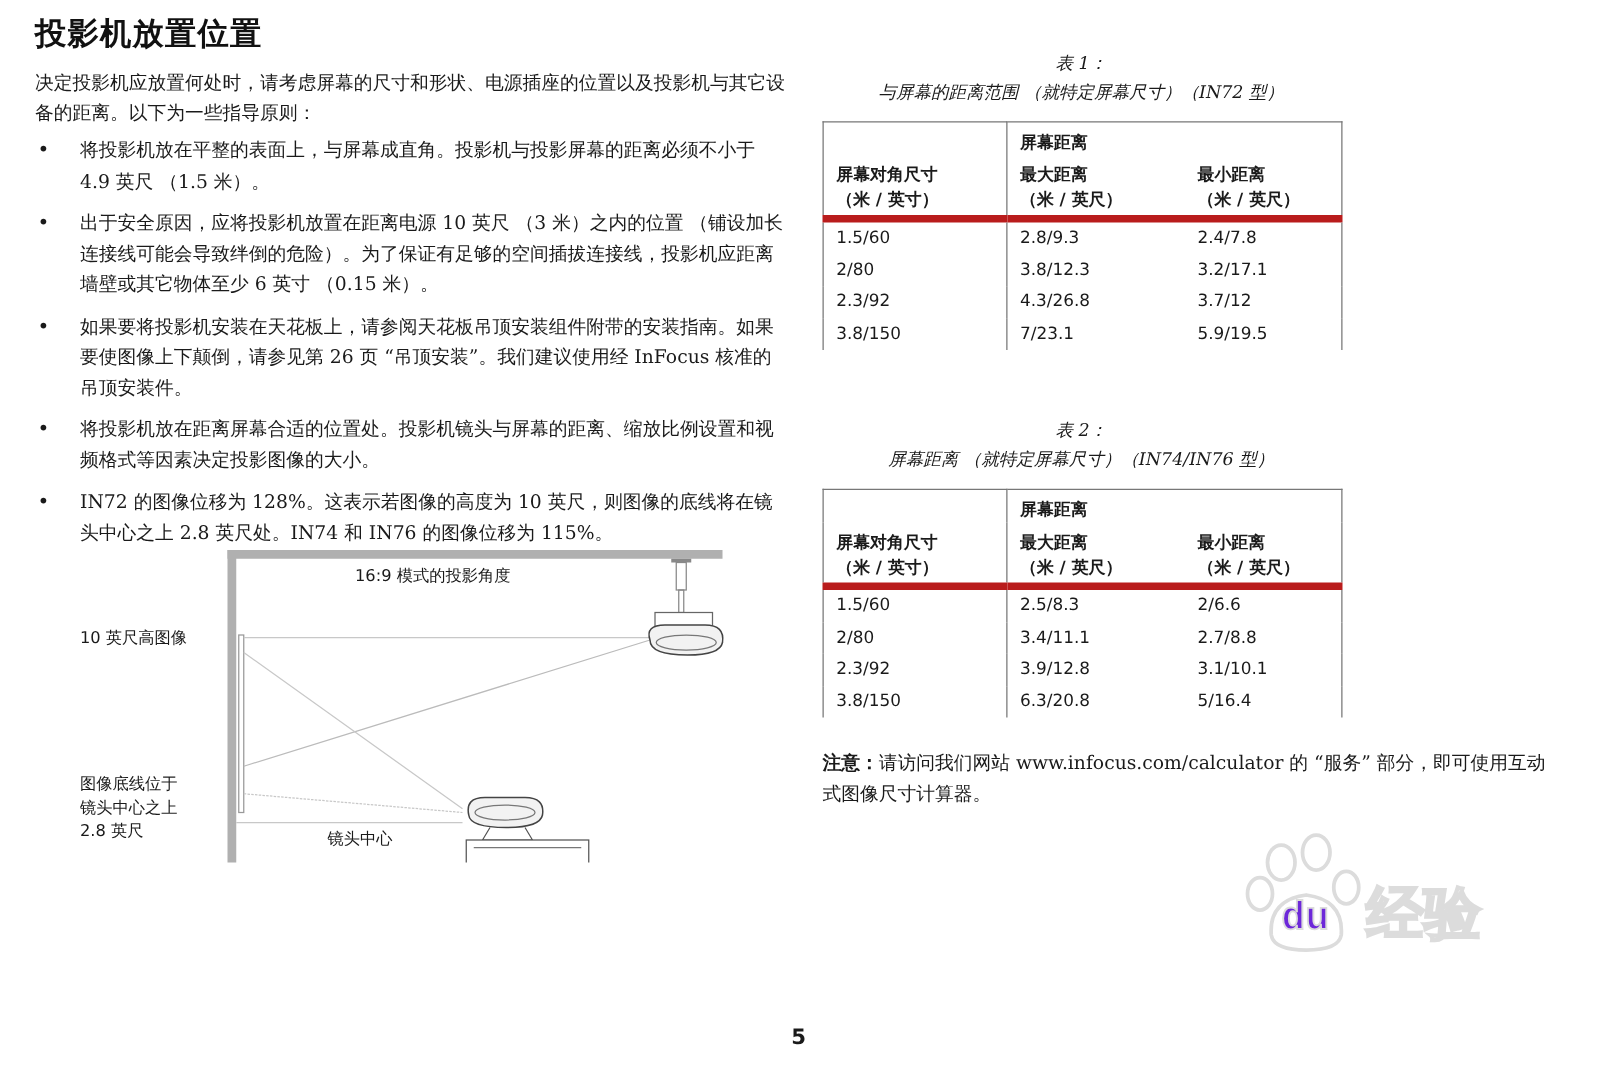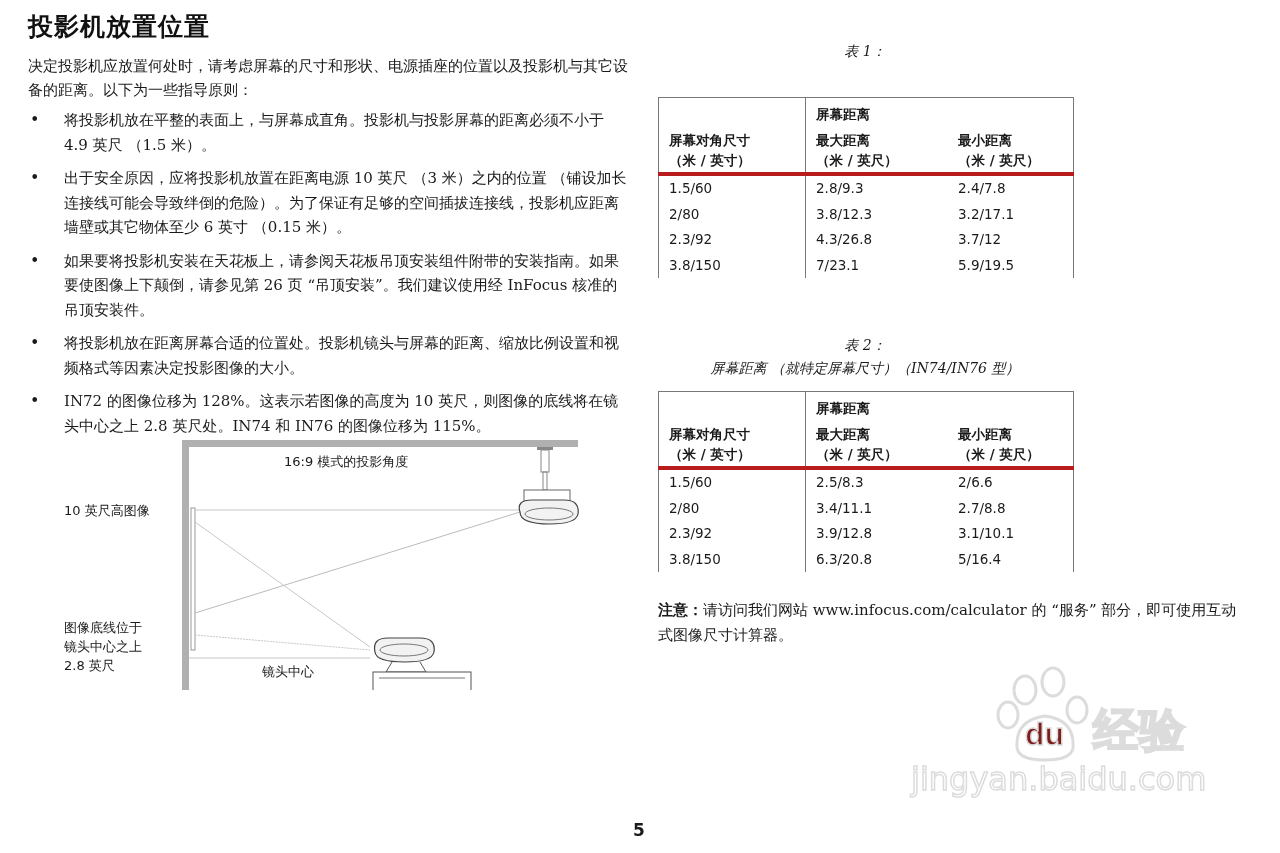--- a/index.html
+++ b/index.html
@@ -32,21 +32,21 @@
   }
   table.dist td, table.dist th { padding: 0 10px; text-align: left; vertical-align: bottom; }
   table.dist th { font-weight: bold; font-size: 13.5px; line-height: 20px; }
   table.dist .hdr-top th { padding-top: 6px; }
   table.dist .hdr-row th { padding-bottom: 2px; }
   table.dist td { line-height: 25.5px; }
   table.dist .c1 { width: 126px; border-left: 1px solid #777; border-right: 1px solid #777; }
   table.dist .c2 { width: 122px; }
   table.dist .c3 { border-right: 1px solid #777; }
   table.dist .hdr-top th { border-top: 1px solid #777; }
-  table.dist .hdr-row th { border-bottom: 4px solid #b91c1c; }
+  table.dist .hdr-row th { border-bottom: 6px solid #b91c1c; }
 
   .note { left: 658px; top: 598px; width: 590px; font-size: 15px; line-height: 25px; }
   .note b { font-family: "DejaVu Sans", sans-serif; }
 
   .watermark { left: 905px; top: 660px; width: 300px; height: 140px; }
   .page-num { left: 633px; top: 820px; font-family: "DejaVu Sans", sans-serif; font-weight: bold; font-size: 17px; }
 </style>
 </head>
 <body>
 
@@ -95,20 +95,21 @@
   <div class="diag-label" style="left:14px;top:188px;">
     <div>图像底线位于</div>
     <div>镜头中心之上</div>
     <div>2.8  英尺</div>
   </div>
   <div class="diag-label" style="left:212px;top:232px;">镜头中心</div>
 </div>
 
 <div class="abs tcap" style="top:40px;">
   <div>表 1：</div>
+  <div>与屏幕的距离范围 （就特定屏幕尺寸）（IN72 型）</div>
 </div>
 <table class="dist" style="left:658px;top:97px;">
   <tbody>
       <tr class="hdr-top">
     <th class="c1"></th>
     <th class="c2" colspan="2" style="border-right:1px solid #777;">屏幕距离</th>
   </tr>
   <tr class="hdr-row">
     <th class="c1" style="padding-top:6px;">
       <div>屏幕对角尺寸</div>
@@ -200,18 +201,17 @@
 <div class="abs watermark">
   <svg width="300" height="140" viewBox="0 0 300 140" style="position:absolute;left:0;top:0;">
     <g fill="none" stroke="#dcdcdc" stroke-width="3">
       <ellipse cx="120" cy="30" rx="11" ry="14"></ellipse>
       <ellipse cx="148" cy="22" rx="11" ry="14"></ellipse>
       <ellipse cx="103" cy="55" rx="10" ry="13"></ellipse>
       <ellipse cx="172" cy="50" rx="10" ry="13"></ellipse>
       <path d="M112 88 Q110 60 140 56 Q170 60 168 88 Q166 100 140 100 Q114 100 112 88 Z"></path>
     </g>
   </svg>
-  <div style="position:absolute;left:120px;top:56px;font-family:Liberation Sans, sans-serif;font-weight:bold;font-size:32px;color:#7f1d1d;-webkit-text-stroke:1.5px #dcdcdc;">du</div>
+  <div style="position:absolute;left:120px;top:56px;font-family:Liberation Mono, monospace;font-weight:bold;font-size:32px;color:#6d28d9;-webkit-text-stroke:1.5px #dcdcdc;">du</div>
   <div style="position:absolute;left:188px;top:40px;font-family:'DejaVu Sans',sans-serif;font-weight:bold;font-size:46px;color:#fff;-webkit-text-stroke:2px #dcdcdc;">经验</div>
-  <div style="position:absolute;left:6px;top:100px;font-family:'DejaVu Sans',sans-serif;font-size:32px;color:#fff;-webkit-text-stroke:1.5px #dcdcdc;">jingyan.baidu.com</div>
 </div>
 
 <div class="abs page-num">5</div>
 
 </body></html>

